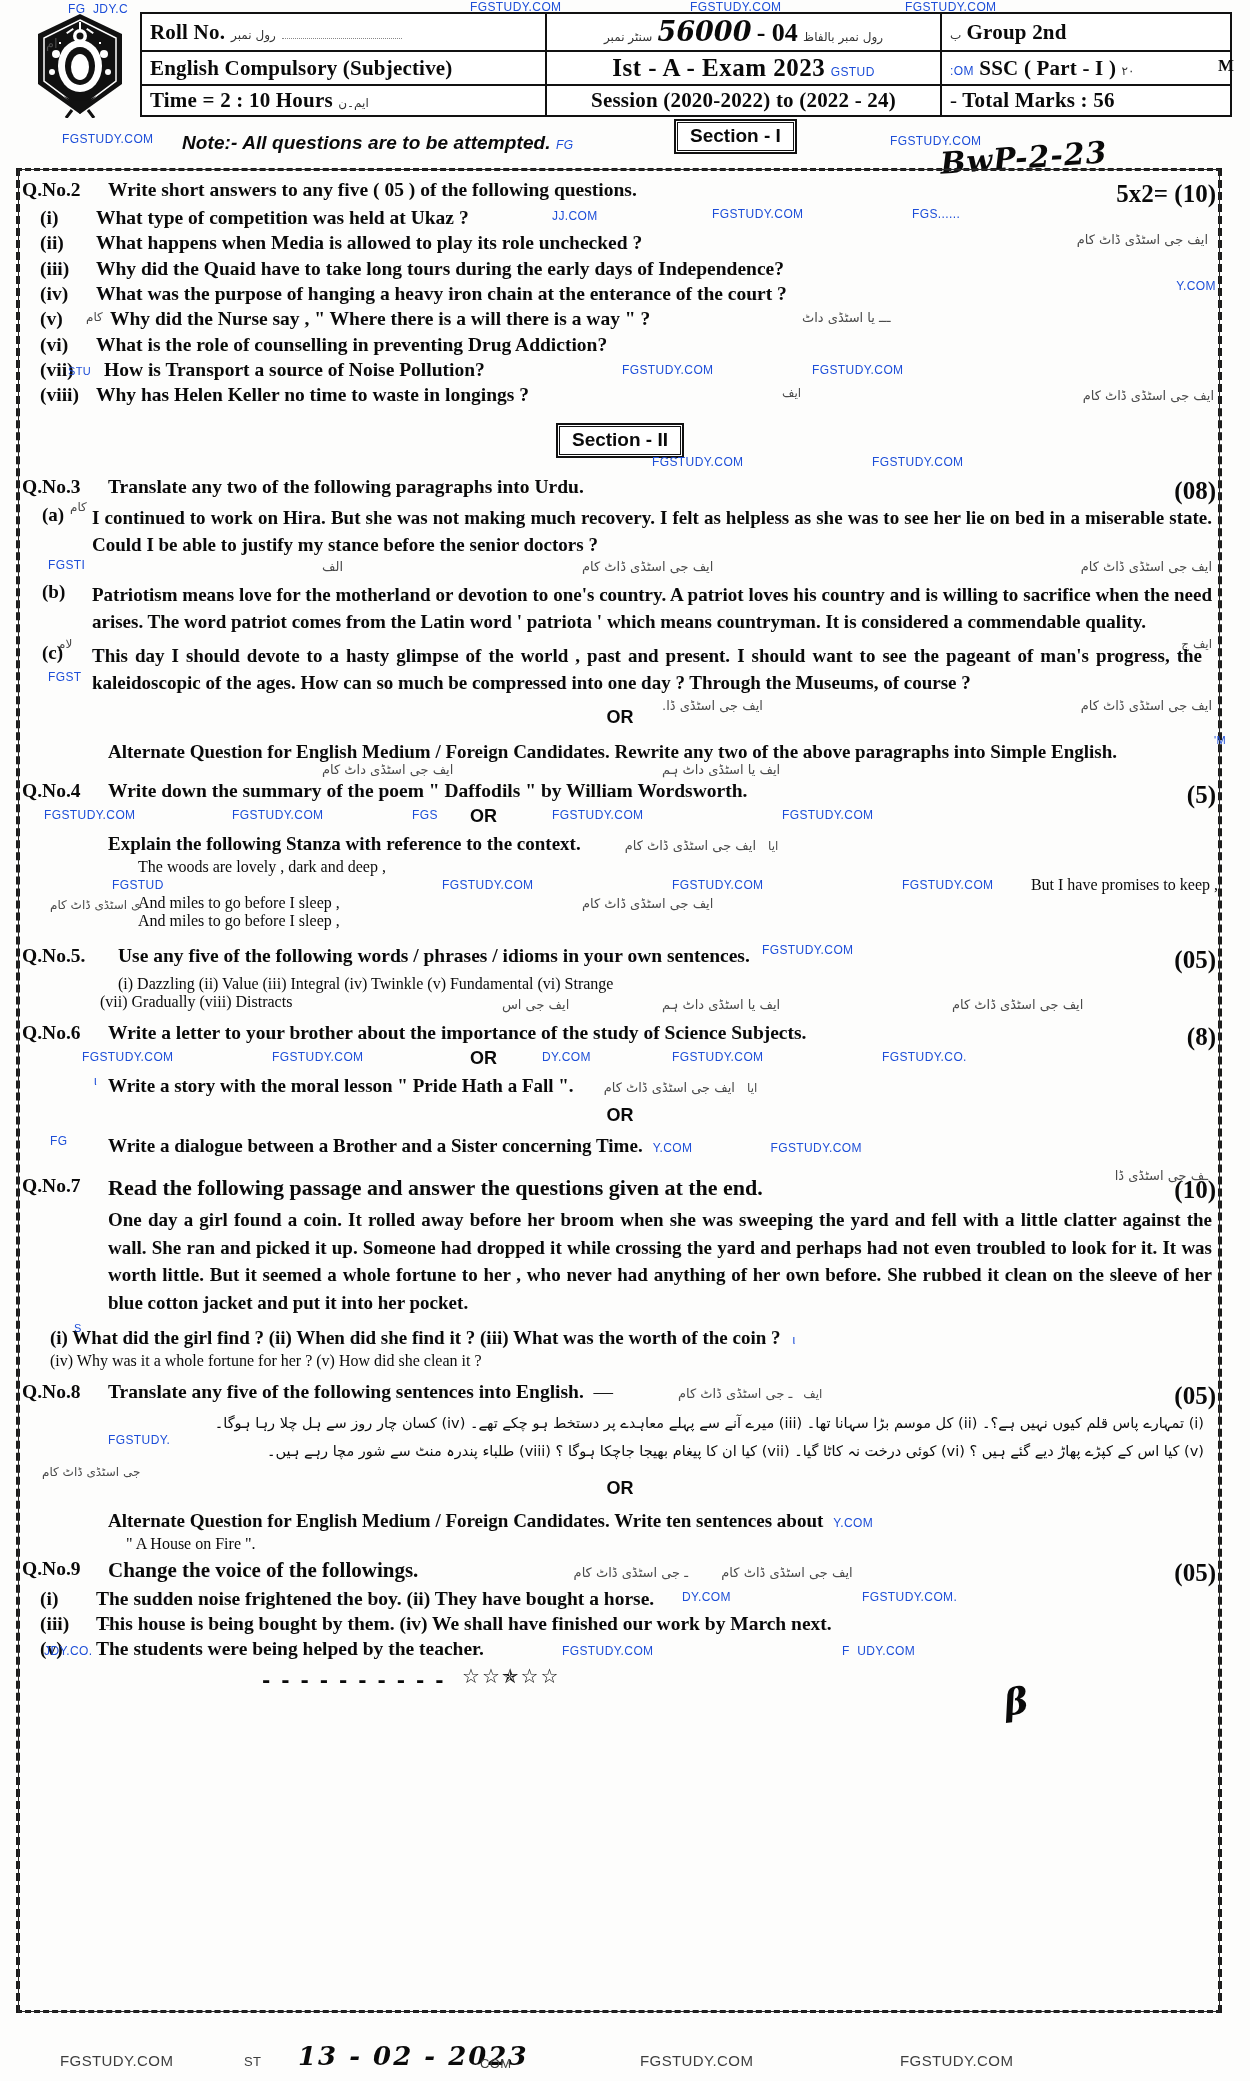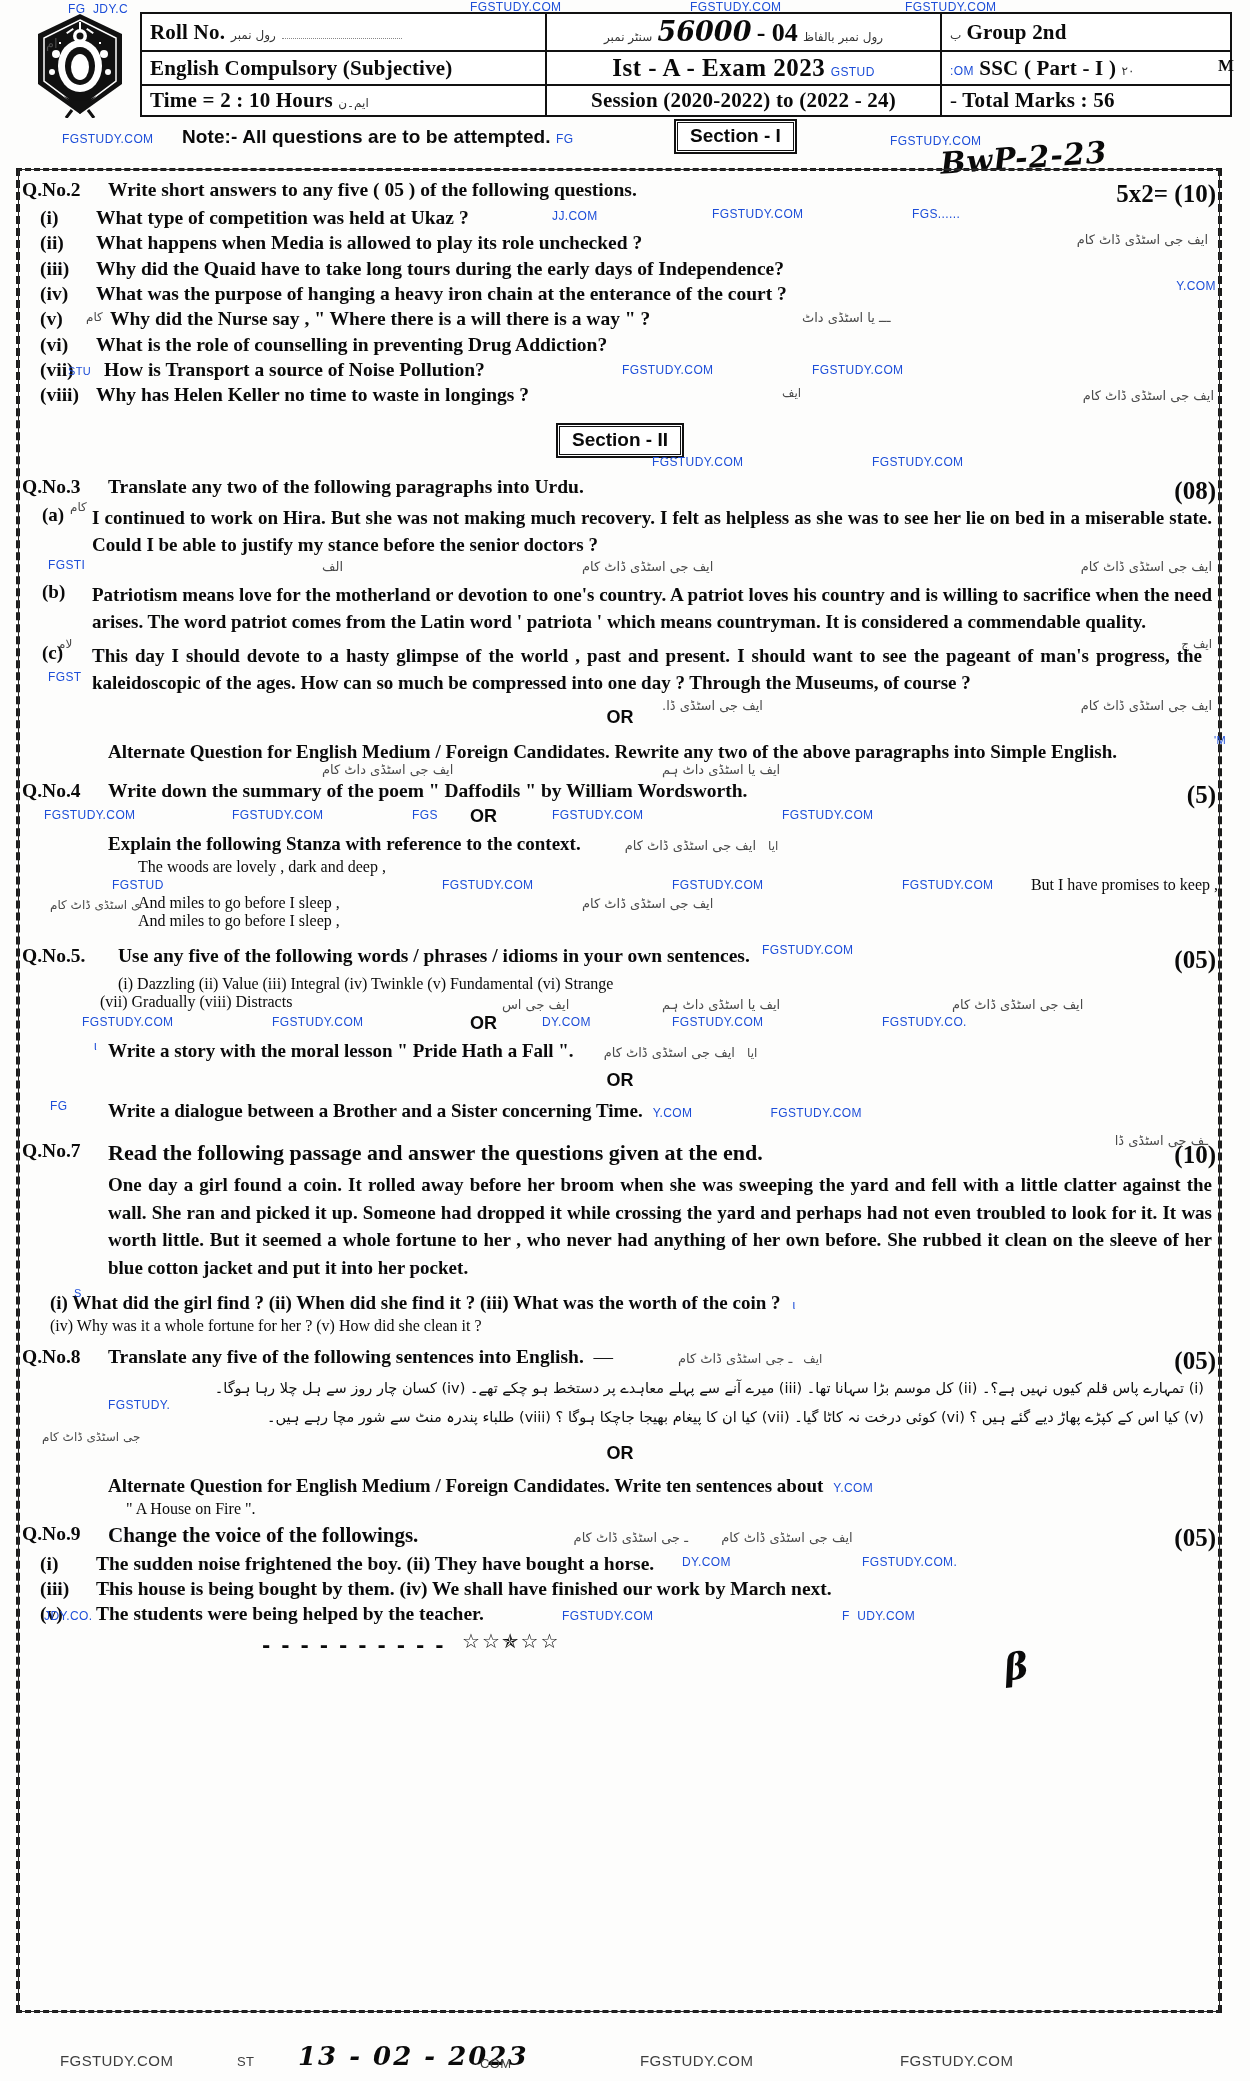--- a/index.html
+++ b/index.html
@@ -73,23 +73,23 @@
     font-family: "DejaVu Serif", serif;
     font-size: 27px; font-style: italic; font-weight: 700;
     letter-spacing: 1.5px;
   }
   .exam-big { font-size: 25px; font-weight: 700; letter-spacing: .5px; }
   .fill-line { display:inline-block; border-bottom:1px dotted #888; min-width: 120px; }
 
   
   .note-row { position: absolute; left: 0; top: 122px; width: 1250px; height: 44px; }
   .note-txt {
-    position: absolute; left: 182px; top: 4px;
+    position: absolute; left: 182px; top: 10px;
     font-family: "Liberation Sans", sans-serif;
-    font-weight: 700; font-size: 19px; letter-spacing: .1px;
+    font-weight: 700; font-size: 19px; letter-spacing: .1px; font-style: italic;
   }
   .sec-box {
     border: 3px double #111;
     padding: 2px 12px 3px;
     font-family: "Liberation Sans", sans-serif;
     font-weight: 700; font-size: 19px;
     background: #fff;
     display: inline-block;
     box-shadow: 0 0 0 1px #111;
   }
@@ -439,20 +439,25 @@
       <div class="wm sm" style="left:740px; top:-26px;">FGSTUDY.COM</div>
     </div>
     <div class="indent1" style="padding-left:96px; margin-top:4px;">(i)  Dazzling        (ii)  Value      (iii)  Integral   (iv)  Twinkle   (v)  Fundamental  (vi)  Strange</div>
     <div style="position:relative;">
       <div class="wm urdu" style="left:480px; top:4px;">ایف جی اس</div>
       <div class="wm urdu" style="left:640px; top:4px;">ایف یا اسٹڈی داٹ ہم</div>
       <div class="wm urdu" style="left:930px; top:4px;">ایف جی اسٹڈی ڈاٹ کام</div>
       <div class="indent1" style="padding-left:78px;">(vii) Gradually      (viii)  Distracts</div>
     </div>
 
+    <div class="q" style="margin-top:10px;">
+      <div class="qlabel">Q.No.6</div>
+      <div class="qbody">Write a letter to your brother about the importance of the study of Science Subjects.</div>
+      <div class="marks">(8)</div>
+    </div>
 
     <div style="position:relative; height:26px;">
       <div class="wm sm" style="left:60px; top:4px;">FGSTUDY.COM</div>
       <div class="wm sm" style="left:250px; top:4px;">FGSTUDY.COM</div>
       <div style="position:absolute; left:448px; top:2px;" class="ctr">OR</div>
       <div class="wm sm" style="left:520px; top:4px;">DY.COM</div>
       <div class="wm sm" style="left:650px; top:4px;">FGSTUDY.COM</div>
       <div class="wm sm" style="left:860px; top:4px;">FGSTUDY.CO.</div>
     </div>
 
@@ -560,19 +565,19 @@
     </div>
 
     <div style="position:relative; height:44px; margin-top:4px;">
       <div style="position:absolute; left:240px; top:2px;" class="stars">- - - - - - - - - -</div>
       <div style="position:absolute; left:440px; top:-2px;" class="stars">☆☆✯☆☆</div>
       <div class="bsig" style="right:190px; bottom:-12px;">β</div>
     </div>
   </div>
 
   <div class="wm big" style="left:60px; top:2052px;">FGSTUDY.COM</div>
-  <div class="wm big" style="left:237px; top:2054px; font-size:13px;text-align:center;">ST</div>
+  <div class="wm big" style="left:244px; top:2054px; font-size:13px;text-align:center;">ST</div>
   <div class="footdate" style="left:298px; bottom:10px;">13 - 02 - 2023</div>
   <div class="wm big" style="left:480px; top:2056px; font-size:13px;">COM</div>
   <div class="wm big" style="left:640px; top:2052px;">FGSTUDY.COM</div>
   <div class="wm big" style="left:900px; top:2052px;">FGSTUDY.COM</div>
 
 </div>
 
 </body></html>

